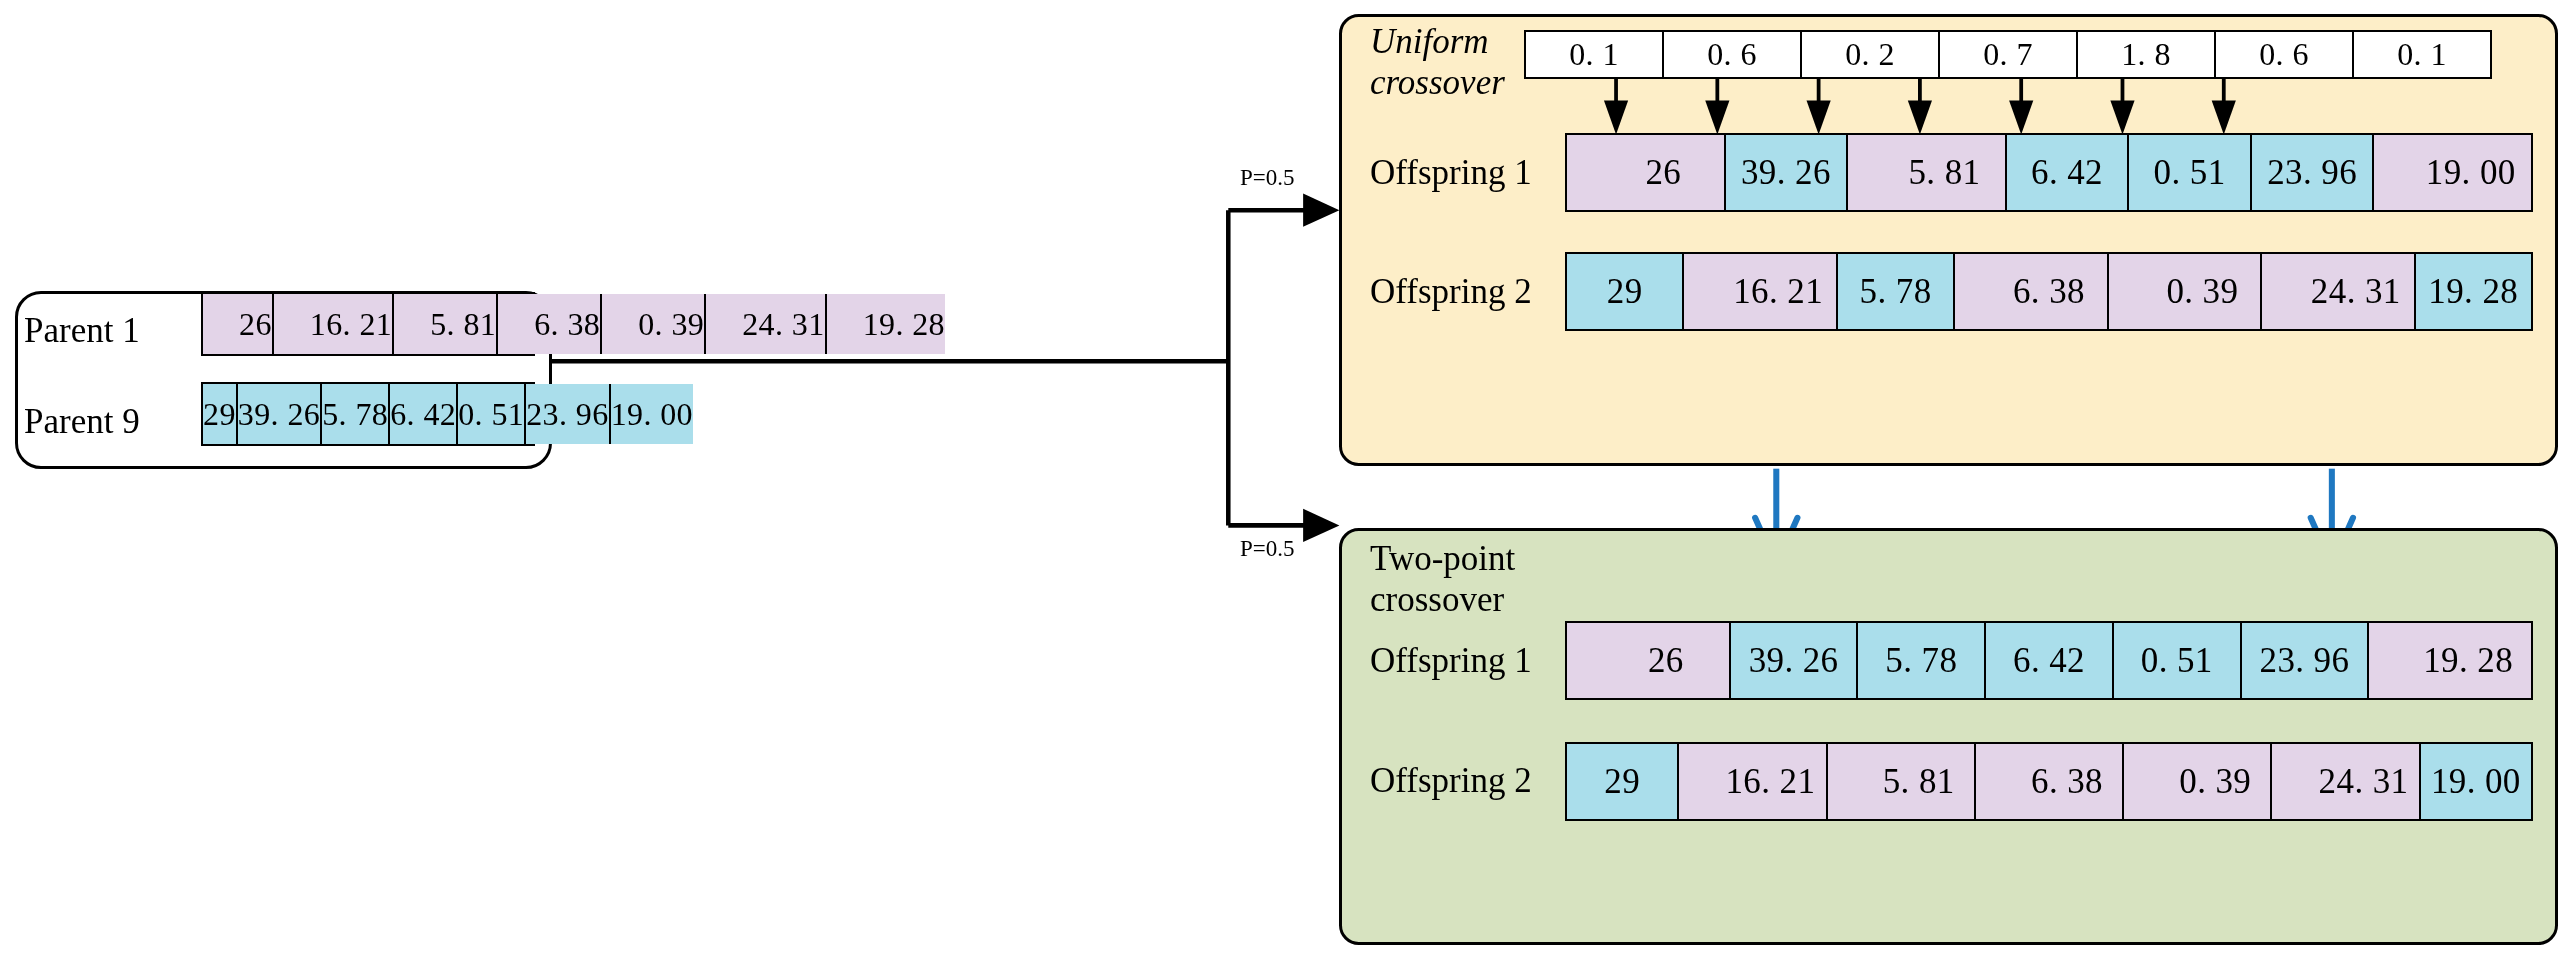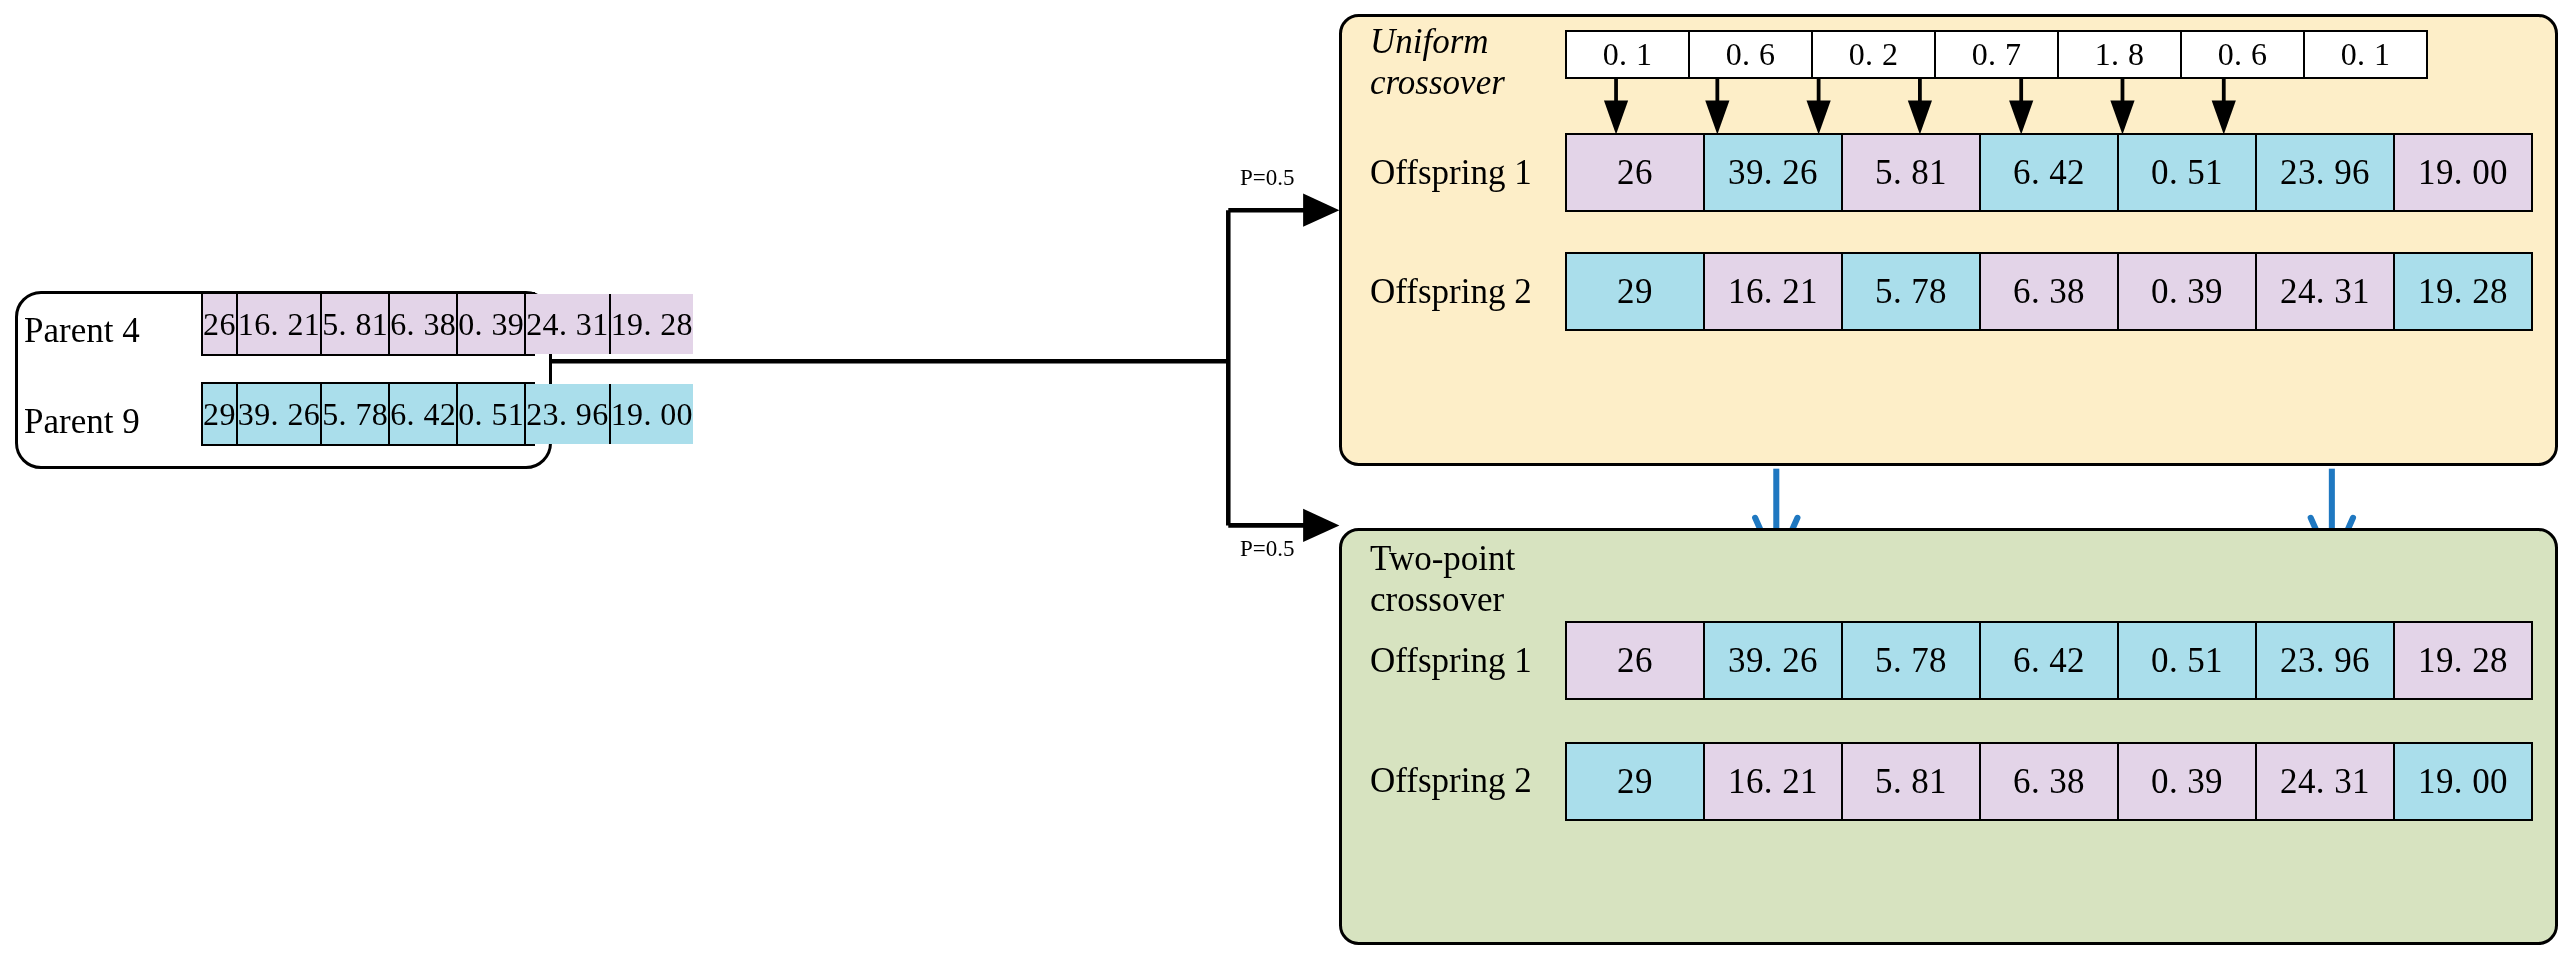--- a/index.html
+++ b/index.html
@@ -13,21 +13,21 @@
   .chrom-row{position:absolute;display:flex;border:2.3px solid #000;box-sizing:border-box;}
   .cell{
     box-sizing:border-box;
     border-right:2.3px solid #000;
     display:flex;align-items:center;justify-content:center;
     font-size:35px;line-height:1;
     letter-spacing:0.4px;
     white-space:nowrap;
   }
   .cell:last-child{border-right:none;}
-  .c-purple{background:#e3d4e8;}
+  .c-purple{background:#e3d4e8;padding-left:36px;}
   .c-cyan{background:#aadeeb;}
   .c-white{background:#ffffff;}
 
   .row-label{
     position:absolute;font-size:35px;line-height:1;white-space:nowrap;
   }
   .panel-title{
     position:absolute;font-size:35px;line-height:1.18;white-space:nowrap;
   }
 
@@ -50,21 +50,21 @@
 
   
   #connector-svg{position:absolute;left:0;top:0;width:2576px;height:954px;pointer-events:none;}
   .p-label{position:absolute;font-size:23px;line-height:1;white-space:nowrap;}
 </style>
 </head>
 <body>
 
 <div id="parent-box"></div>
 
-<div class="row-label" style="left:24px;top:313px;">Parent 4</div>
+<div class="row-label" style="left:24px;top:313px;">Parent 1</div>
 <div class="chrom-row" id="parent-row-1" style="left:201px;top:292px;width:334px;height:64px;">
     <div class="cell c-purple" style="flex: 1 1 0px; font-size: 32px;">26</div>
     <div class="cell c-purple" style="flex: 1 1 0px; font-size: 32px;">16. 21</div>
     <div class="cell c-purple" style="flex: 1 1 0px; font-size: 32px;">5. 81</div>
     <div class="cell c-purple" style="flex: 1 1 0px; font-size: 32px;">6. 38</div>
     <div class="cell c-purple" style="flex: 1 1 0px; font-size: 32px;">0. 39</div>
     <div class="cell c-purple" style="flex: 1 1 0px; font-size: 32px;">24. 31</div>
     <div class="cell c-purple" style="flex: 1 1 0px; font-size: 32px;">19. 28</div>
   </div>
 
@@ -99,21 +99,21 @@
 <div class="p-label" style="left:1240px;top:166px;">P=0.5</div>
 <div class="p-label" style="left:1240px;top:537px;">P=0.5</div>
 
 <div id="uniform-panel"></div>
 
 <div class="panel-title" style="left:1370px;top:21px;font-style:italic;">
   <div>Uniform</div>
   <div>crossover</div>
 </div>
 
-<div class="chrom-row" id="uniform-random-row" style="left:1565px;top:29.5px;width:863px;height:49px;">
+<div class="chrom-row" id="uniform-random-row" style="left:1524px;top:29.5px;width:968px;height:49px;">
     <div class="cell c-white" style="flex: 1 1 0px; font-size: 32px;">0. 1</div>
     <div class="cell c-white" style="flex: 1 1 0px; font-size: 32px;">0. 6</div>
     <div class="cell c-white" style="flex: 1 1 0px; font-size: 32px;">0. 2</div>
     <div class="cell c-white" style="flex: 1 1 0px; font-size: 32px;">0. 7</div>
     <div class="cell c-white" style="flex: 1 1 0px; font-size: 32px;">1. 8</div>
     <div class="cell c-white" style="flex: 1 1 0px; font-size: 32px;">0. 6</div>
     <div class="cell c-white" style="flex: 1 1 0px; font-size: 32px;">0. 1</div>
   </div>
 
 <svg id="uniform-arrows" style="position:absolute;left:0;top:0;width:2576px;height:954px;pointer-events:none;" viewBox="0 0 3408 1262" width="2576" height="954">

